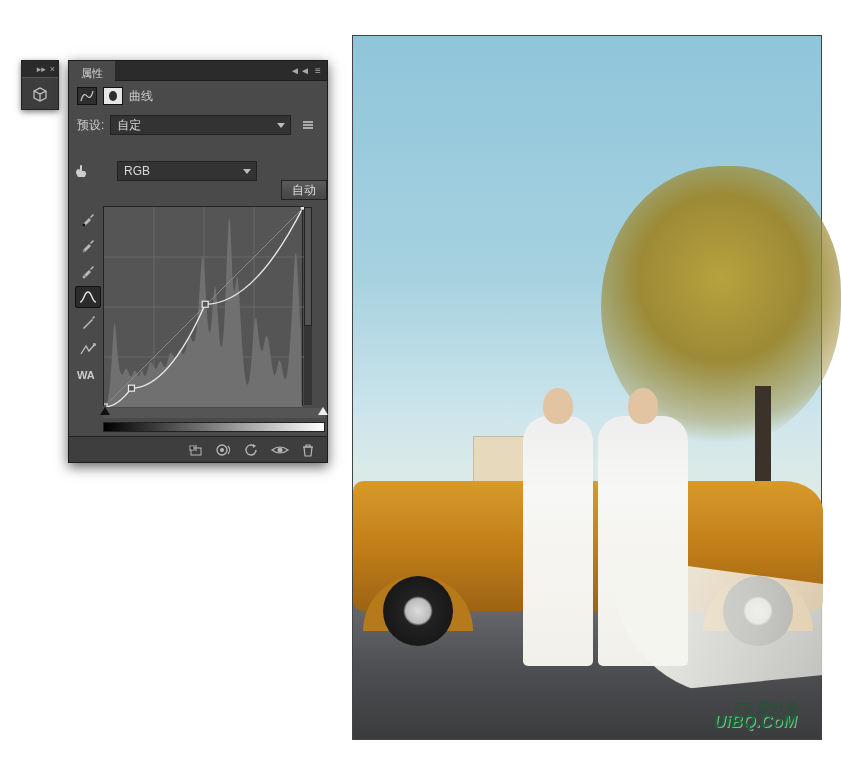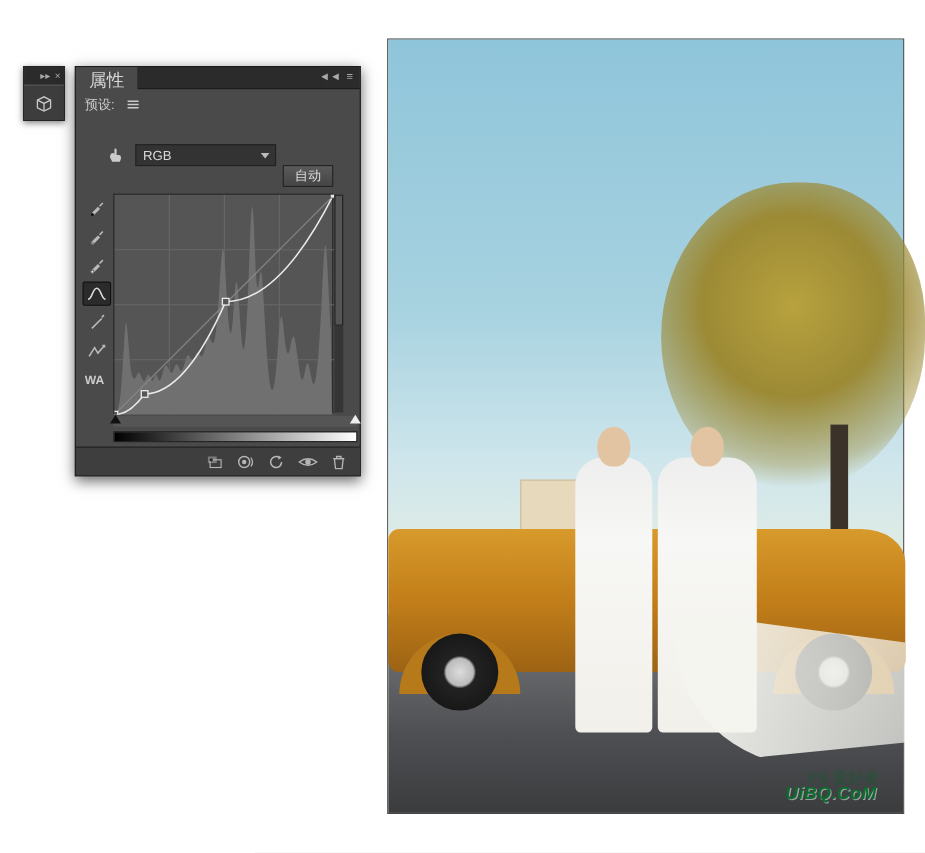--- a/index.html
+++ b/index.html
@@ -153,21 +153,21 @@
   .panel-tabs {
     height: 20px;
     background: #2b2b2b;
     display:flex; align-items:stretch;
     border-bottom: 1px solid #1c1c1c;
   }
   .panel-tabs .tab {
     padding: 12px 12px;
     background: #4a4a4a;
     display:flex; align-items:center;
-    font-size: 16px;
+    font-size: 11px;
     cursor: pointer;
   }
   .panel-tabs .spacer { flex:1; background:#2b2b2b; }
   .panel-tabs .ctrl { width:18px; display:flex; align-items:center; justify-content:center; color:#aaa; cursor:pointer; font-size:10px; }
   .panel-header {
     display:flex; align-items:center; gap:6px;
     padding: 6px 8px;
   }
   .ph-icon {
     width: 20px; height: 18px;
@@ -215,21 +215,21 @@
     padding: 0 10px;
     background: linear-gradient(#5a5a5a,#454545);
     border:1px solid #222;
     color:#ddd;
     display:flex; align-items:center;
     cursor:pointer;
     margin-top:39px;
   }
   .channel-row {
     display:flex; align-items:center;
-    padding: 2px 24px 6px; gap:6px;
+    padding: 2px 0 6px; gap:24px;
   }
   .finger-icon {
     width: 24px; height: 20px;
     display:flex; align-items:center; justify-content:center;
     cursor:pointer;
   }
   .pencil-btn {
     width: 22px; height: 20px;
     display:flex; align-items:center; justify-content:center;
     cursor:pointer;
@@ -365,23 +365,35 @@
 </div>
 
 <div class="panel">
   <div class="panel-tabs">
     <div class="tab">属性</div>
     <div class="spacer"></div>
     <div class="ctrl">◄◄</div>
     <div class="ctrl">≡</div>
   </div>
 
+  <div class="panel-header">
+    <div class="ph-icon">
+      <svg width="14" height="12" viewBox="0 0 14 12">
+          <path d="M1 11 C1 11 3 1 7 6 C11 11 13 1 13 1" stroke="#ccc" stroke-width="1.2" fill="none"></path>
+        </svg>
+    </div>
+    <div class="ph-mask"></div>
+    <span class="label">曲线</span>
+  </div>
 
   <div class="panel-row">
     <span class="label">预设:</span>
+    <div class="dropdown">
+      <span>自定</span>
+    </div>
     <div class="pencil-btn">
       <svg width="12" height="10">
           <path d="M1 2 H11 M1 5 H11 M1 8 H11" stroke="#ccc" stroke-width="1.3"></path>
         </svg>
     </div>
   </div>
 
   <div class="channel-row">
     <div class="finger-icon">
       <svg width="18" height="16" viewBox="0 0 18 16">

